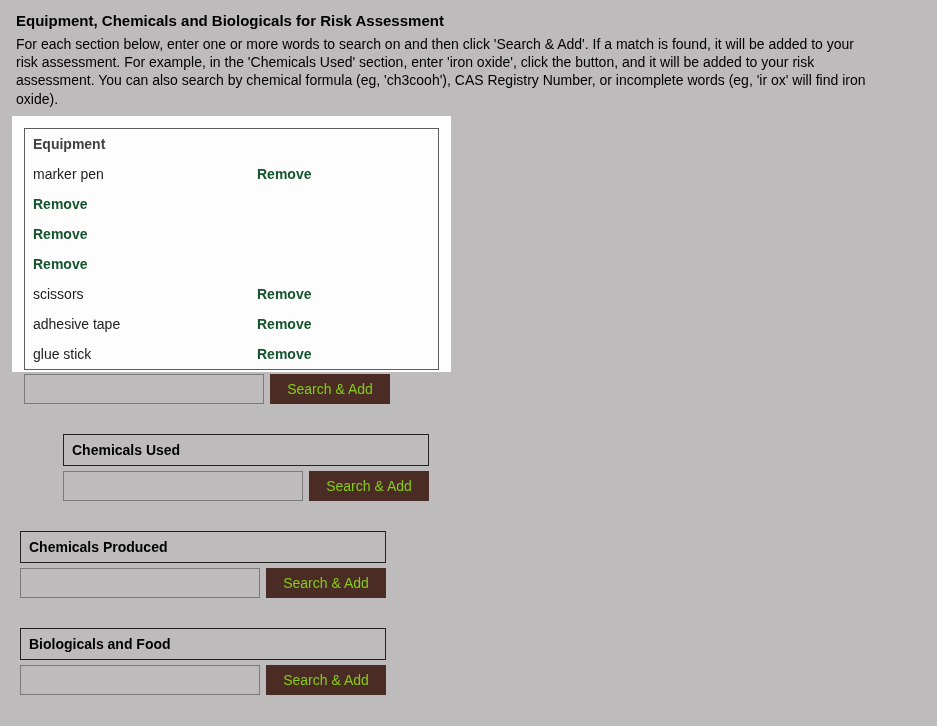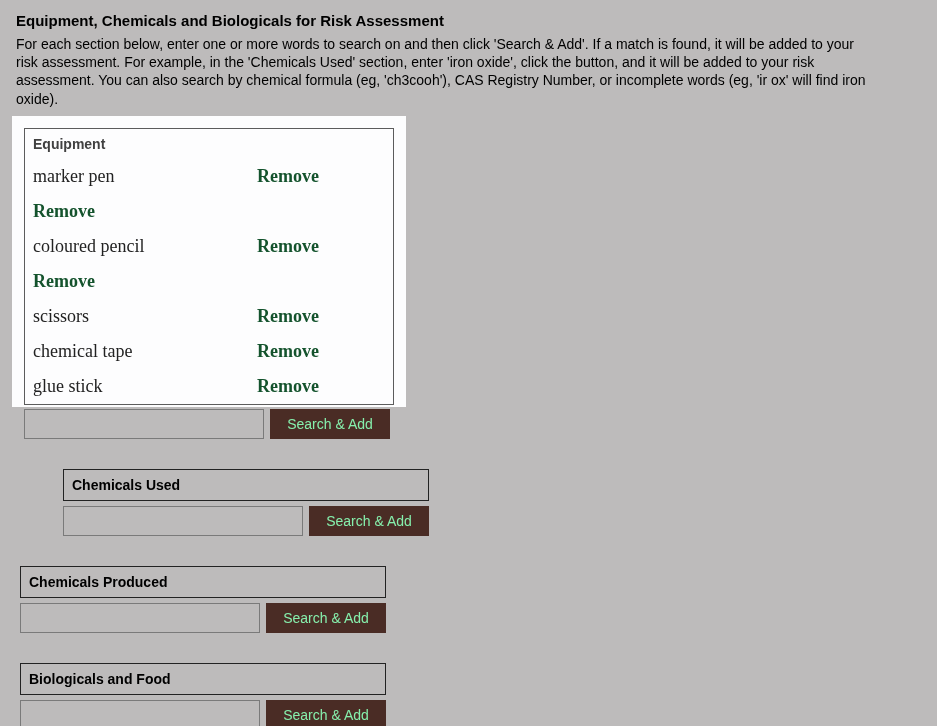--- a/index.html
+++ b/index.html
@@ -30,37 +30,36 @@
     background: transparent;
   }
   .panel-header {
     padding: 7px 8px;
     font-weight: bold;
     font-size: 14px;
   }
   .section.highlight .panel-wrapper {
     background: #fdfdfe;
     padding: 12px 12px 2px 12px;
-    width: 394px;
+    width: 439px;
     margin-left: -4px;
   }
   .section.highlight .panel {
     width: 100%;
     border: 1px solid #5c5c5c;
   }
   .section.highlight .panel-header {
     color: #414141;
   }
   .item-row {
     display: flex;
     align-items: center;
     padding: 7px 8px;
-    font-size: 18px;
+    font-size: 14px;
     color: #222;
-    font-family: Liberation Serif, serif;
   }
   .item-name {
     flex: 0 0 224px;
   }
   .remove-link {
     color: #14532d;
     font-weight: bold;
     cursor: pointer;
     user-select: none;
   }
@@ -76,21 +75,21 @@
     border: 1px solid #7a7a7a;
     background: #bdbbbb;
     font-size: 14px;
     padding: 0 6px;
     outline: none;
   }
   .search-btn {
     height: 30px;
     width: 120px;
     background: #4a2c25;
-    color: #86efac;
+    color: #84cc16;
     border: none;
     font-size: 14px;
     cursor: pointer;
   }
 </style>
 </head>
 <body>
 
 <div class="page">
 
@@ -103,32 +102,31 @@
         <div class="panel-header">Equipment</div>
 
         <div class="item-row">
           <span class="item-name">marker pen</span>
           <span class="remove-link">Remove</span>
         </div>
         <div class="item-row">
           <span class="remove-link">Remove</span>
         </div>
         <div class="item-row">
-          <span class="item-name">coloured pencil</span>
           <span class="remove-link">Remove</span>
         </div>
         <div class="item-row">
           <span class="remove-link">Remove</span>
         </div>
         <div class="item-row">
           <span class="item-name">scissors</span>
           <span class="remove-link">Remove</span>
         </div>
         <div class="item-row">
-          <span class="item-name">chemical tape</span>
+          <span class="item-name">adhesive tape</span>
           <span class="remove-link">Remove</span>
         </div>
         <div class="item-row">
           <span class="item-name">glue stick</span>
           <span class="remove-link">Remove</span>
         </div>
       </div>
     </div>
     <div class="search-row" style="margin-top:2px; margin-left:8px;">
       <input class="search-input" type="text" value="" style="">

